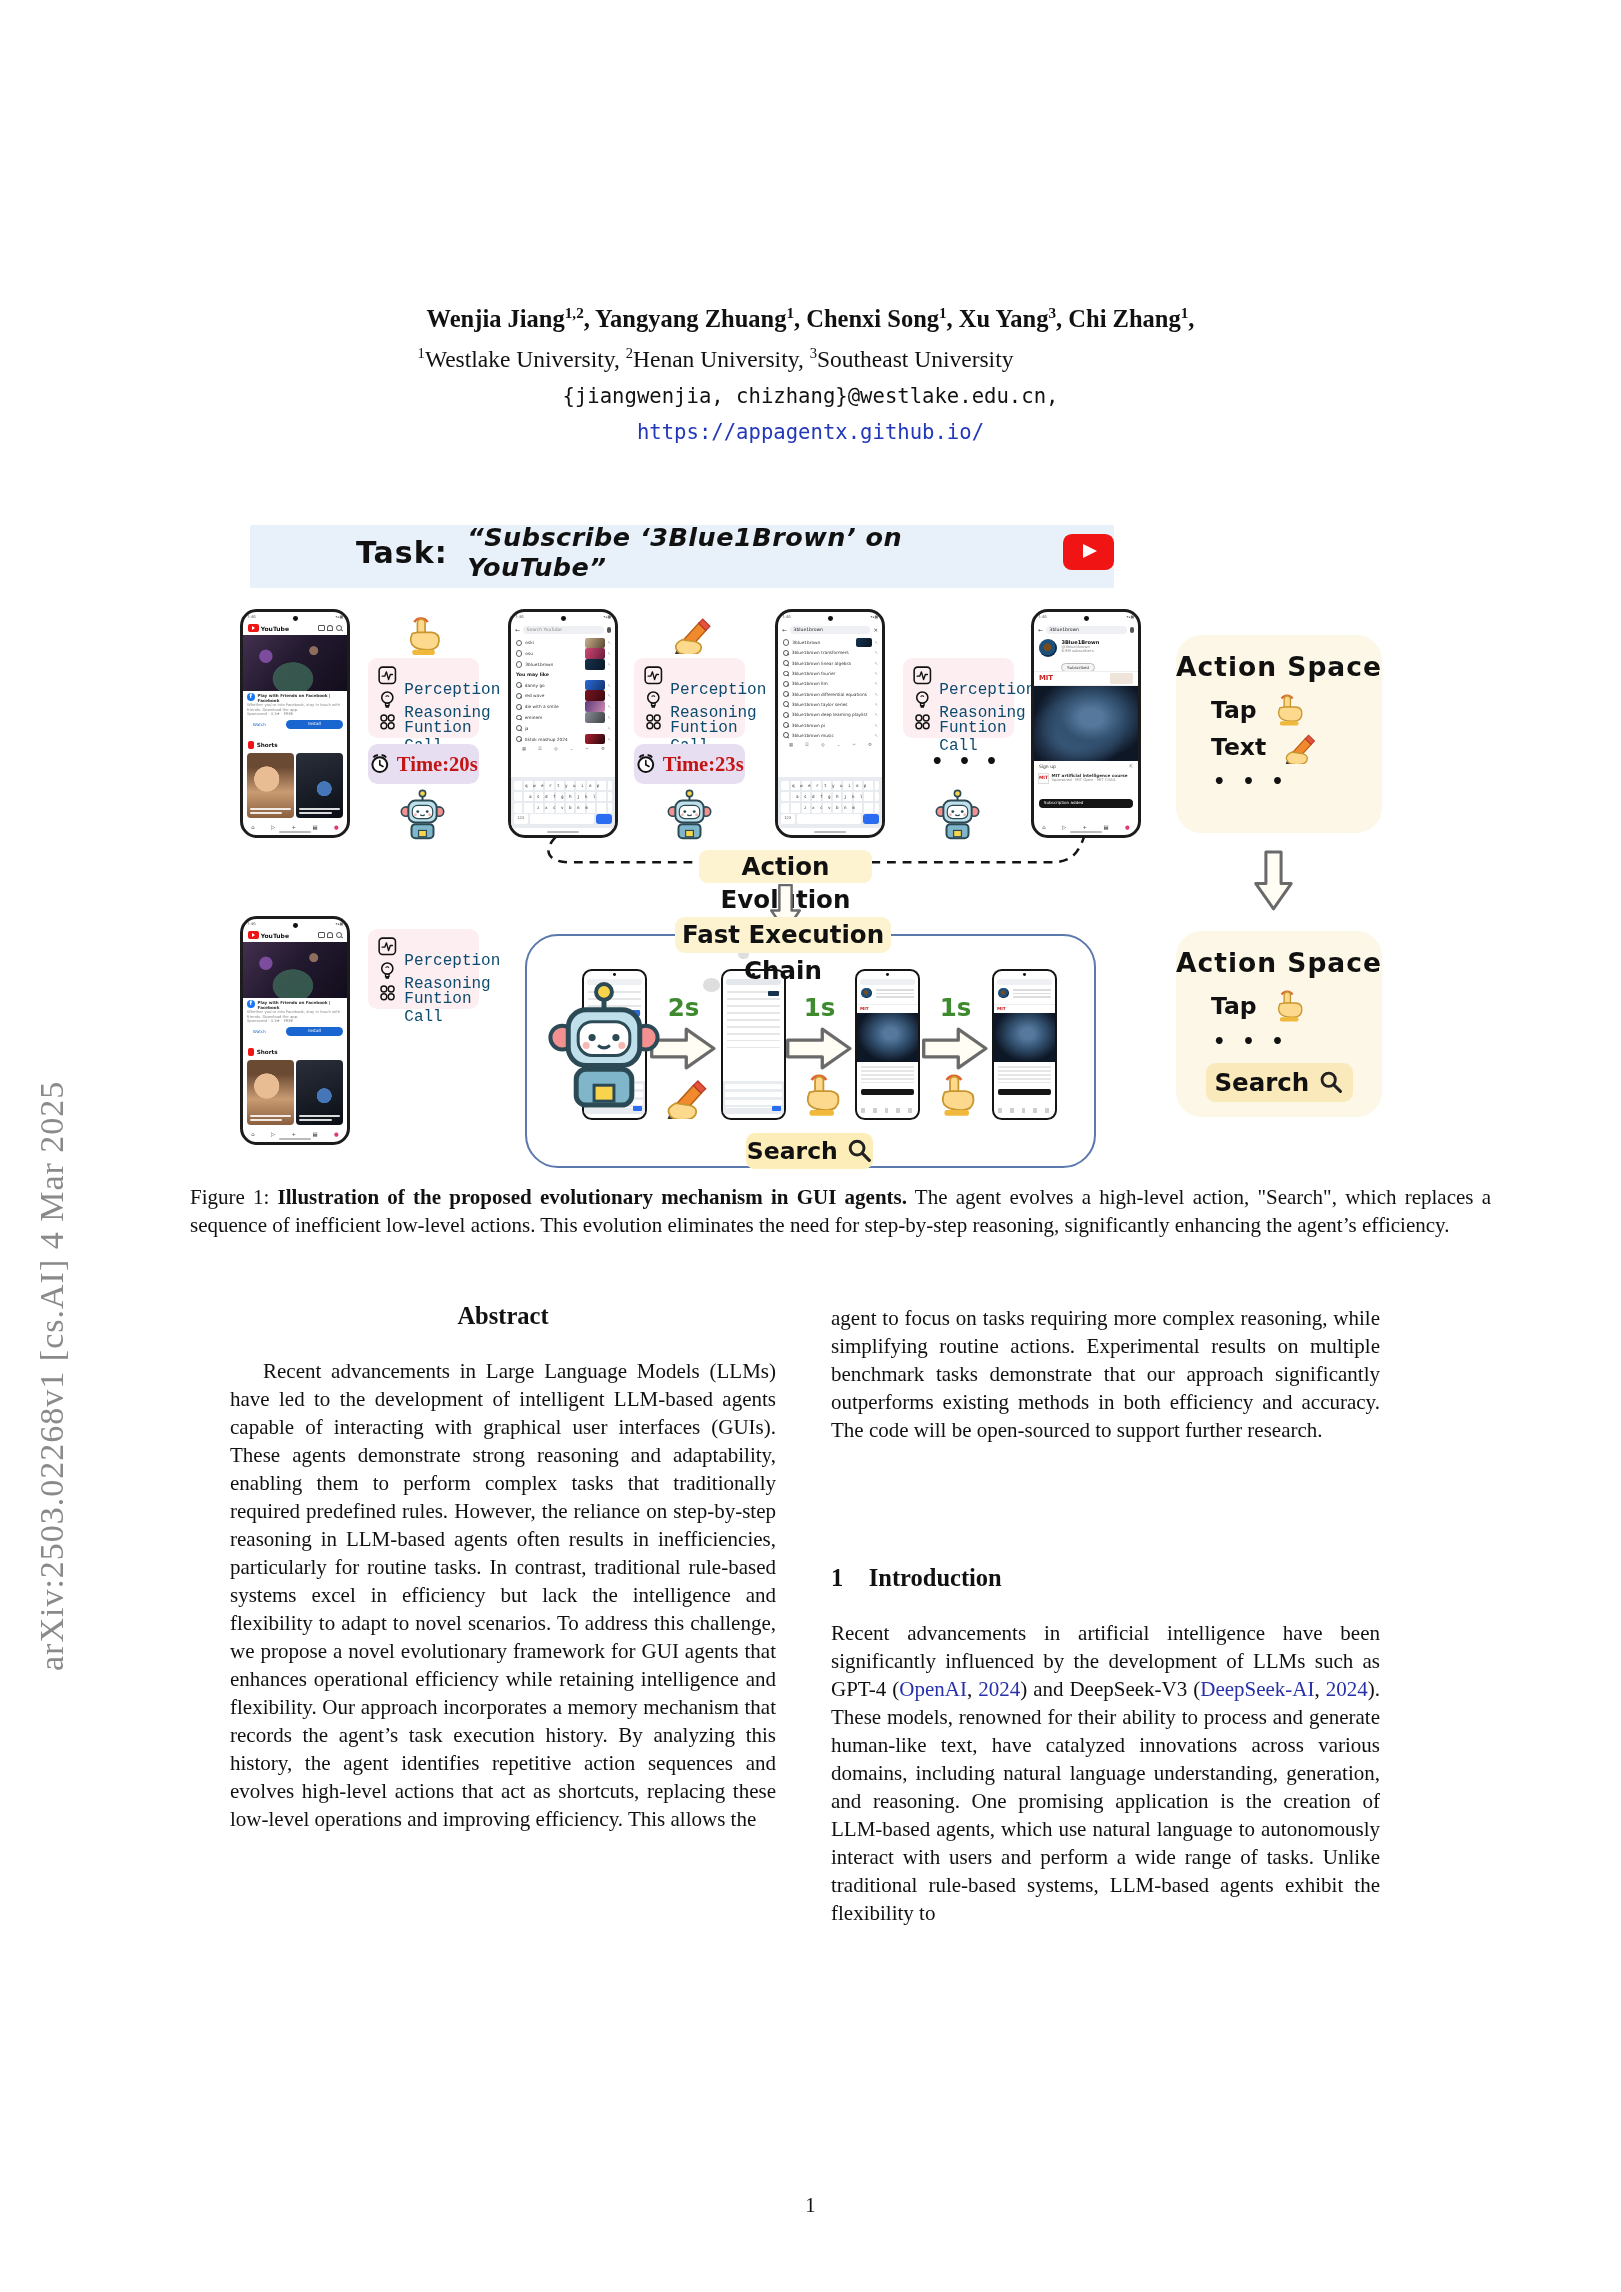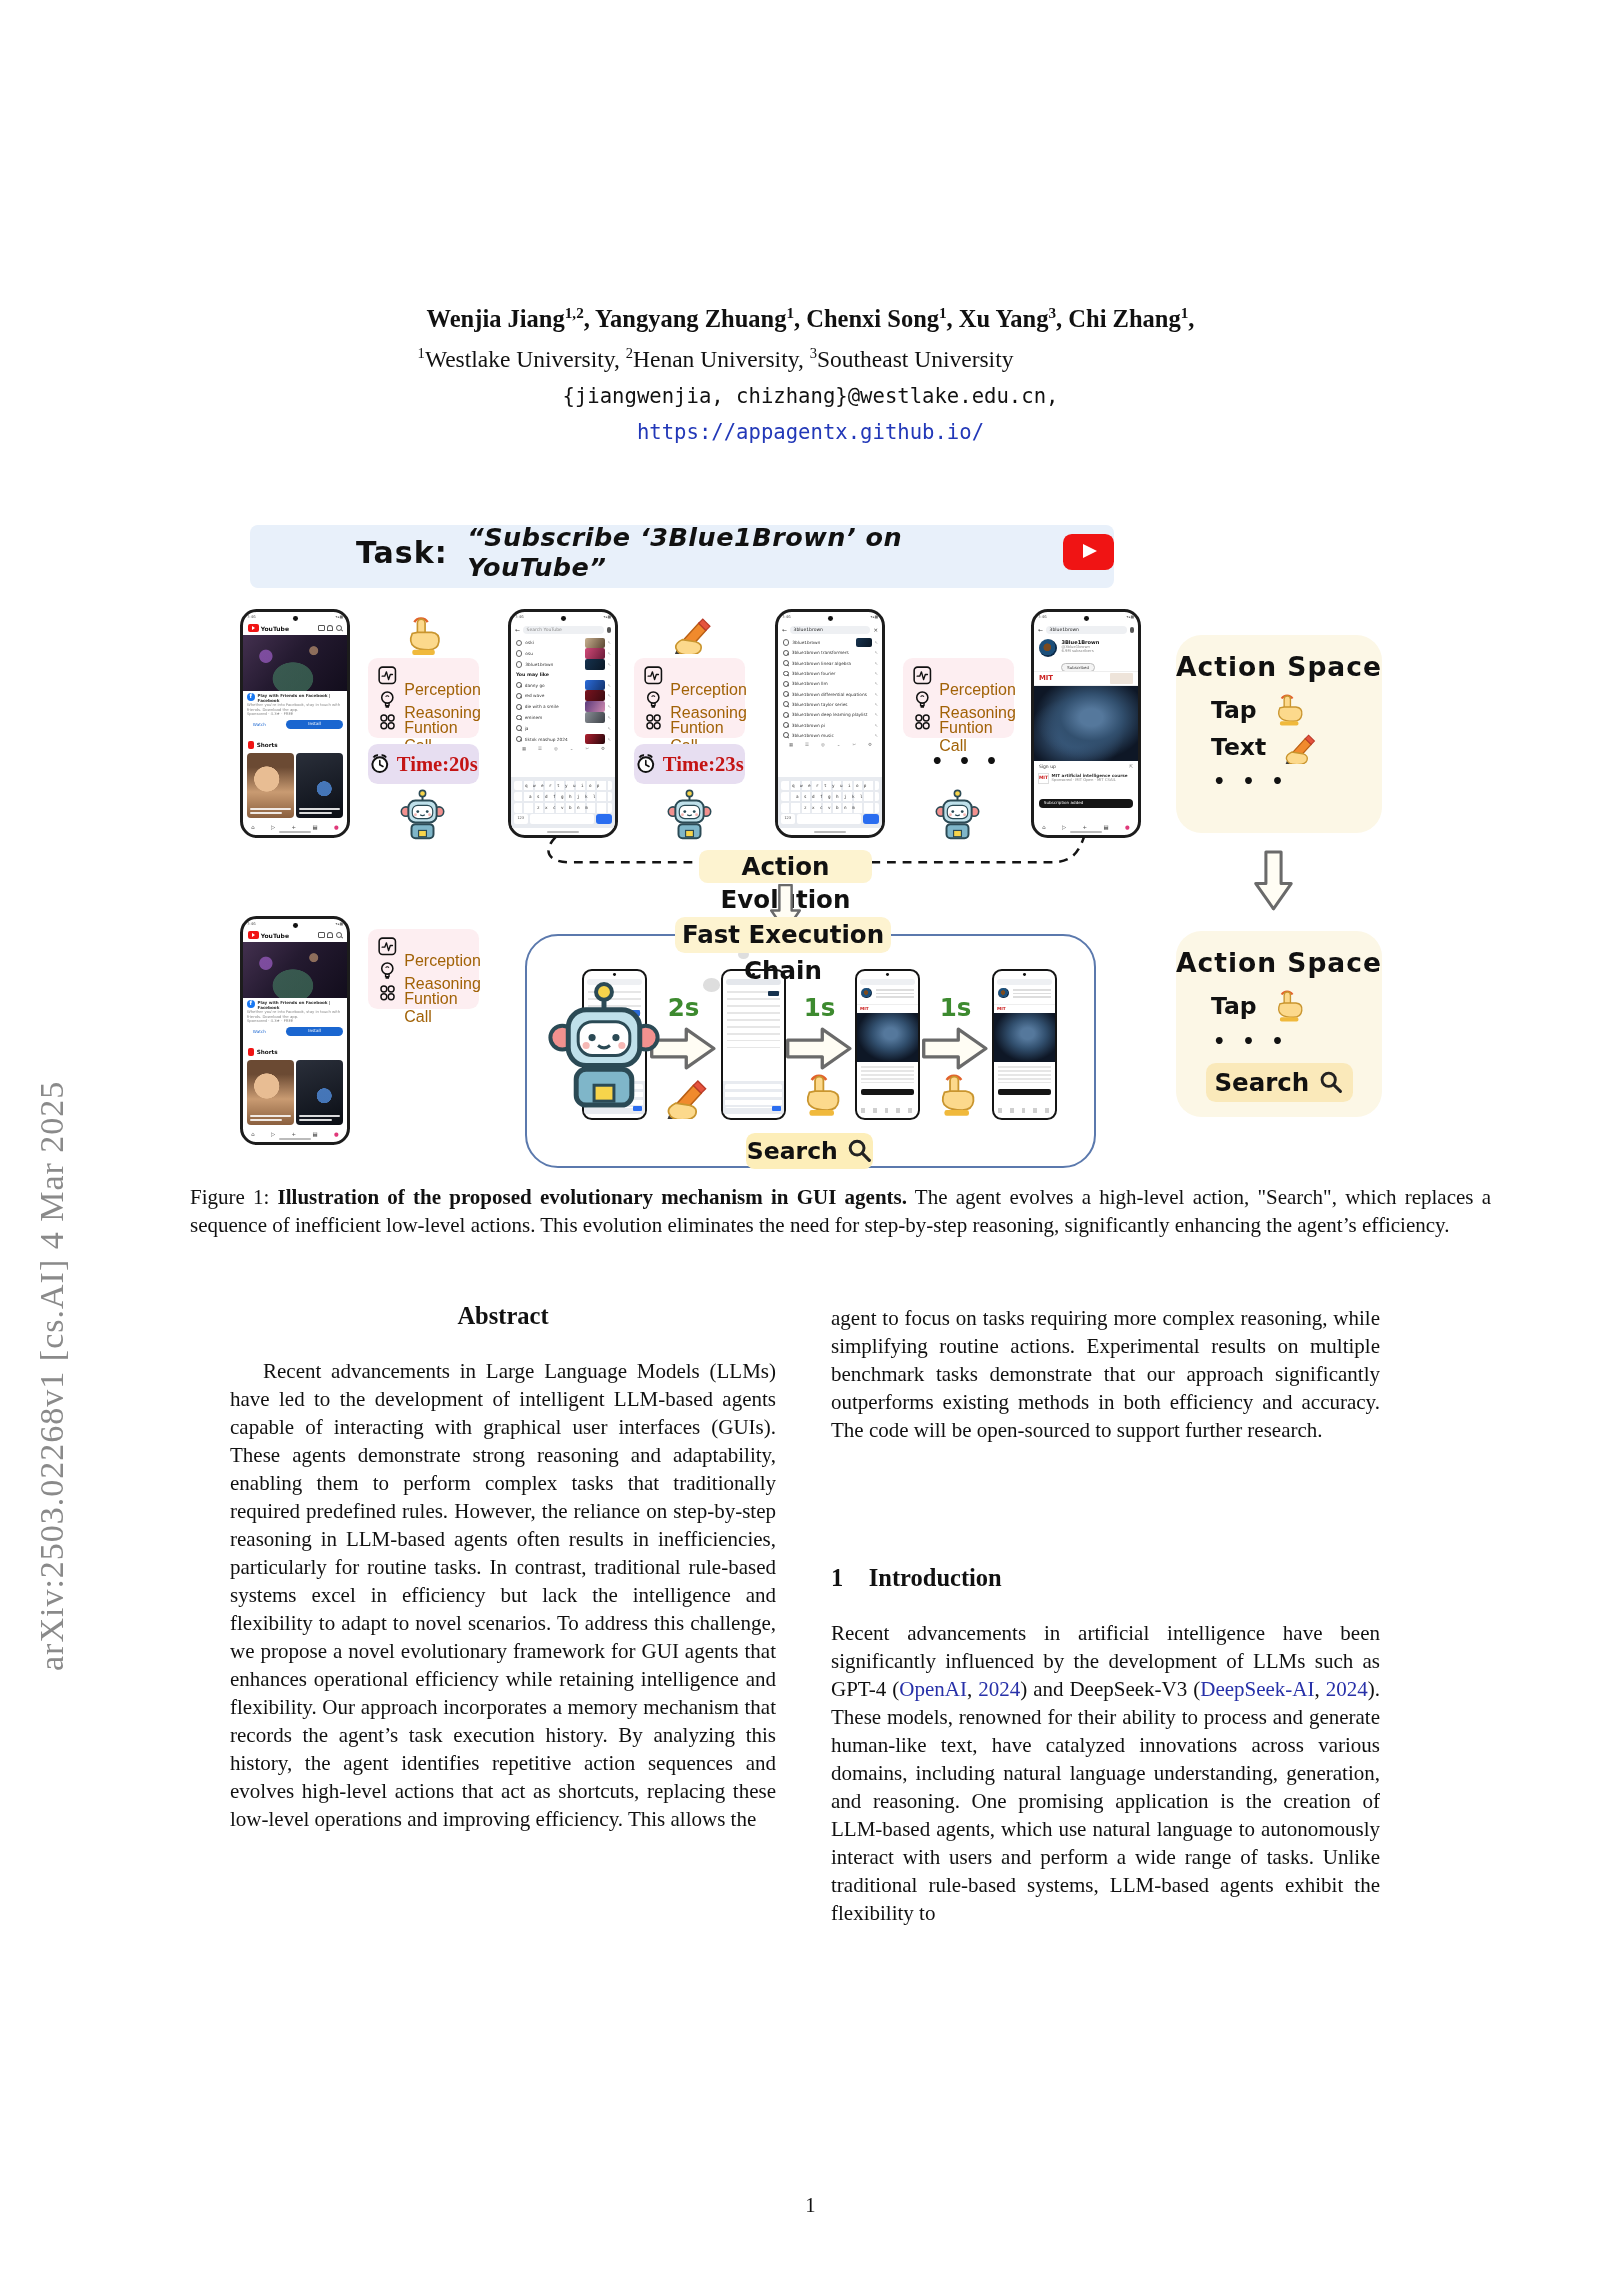--- a/index.html
+++ b/index.html
@@ -18,21 +18,21 @@
   .affil{position:absolute;left:0;top:345px;width:1431px;text-align:center;font-size:23.5px;}
   .email{position:absolute;left:0;top:384px;width:1621px;text-align:center;
          font-family:"DejaVu Sans Mono",monospace;font-size:20.6px;}
   .homepage{position:absolute;left:0;top:420px;width:1621px;text-align:center;
          font-family:"DejaVu Sans Mono",monospace;font-size:20.6px;}
   .homepage a{color:#2238b8;text-decoration:none;}
   
   .figure{position:absolute;left:162px;top:519px;width:1304px;height:655px;
           font-family:"DejaVu Sans",sans-serif;}
   .task-banner{position:absolute;left:88px;top:5.9px;width:864px;height:63px;background:#e8f0fa;
-               border-radius:8px;display:flex;align-items:center;padding:0 0 8px 106px;gap:19.6px;
+               border-radius:2px;display:flex;align-items:center;padding:0 0 8px 106px;gap:19.6px;
                box-sizing:border-box;}
   .task-label{font-size:30px;font-weight:800;letter-spacing:1px;}
   .task-quote{font-size:25.5px;font-weight:800;font-style:italic;letter-spacing:0.5px;}
   .yt-badge{width:51px;height:36px;background:#f01414;border-radius:8.8px;position:relative;flex:0 0 auto;}
   .yt-badge::after{content:"";position:absolute;left:19.6px;top:9.8px;border-left:14.7px solid #fff;
                    border-top:7.8px solid transparent;border-bottom:7.8px solid transparent;}
   
   .phone{position:absolute;width:110px;height:229px;background:#fff;border:3.4px solid #1c1c1c;
          border-radius:16.7px;box-sizing:border-box;overflow:hidden;}
   .cam{position:absolute;left:50%;top:3.9px;width:4.9px;height:4.9px;margin-left:-2px;border-radius:50%;
@@ -131,21 +131,21 @@
   .mit-ad{position:absolute;left:3.9px;top:161px;right:3.9px;height:25.5px;display:flex;gap:2.9px;}
   .mit-sq{width:8.8px;height:8.8px;background:#fff;border:0.6px solid #ddd;color:#c22;font-size:4.5px;
           font-weight:bold;text-align:center;line-height:8.8px;flex:0 0 auto;}
   .toast{position:absolute;left:4.9px;top:187px;right:4.9px;height:8.8px;background:#151515;border-radius:3.9px;
          color:#eee;font-size:4.1px;line-height:8.8px;padding-left:4.9px;box-sizing:border-box;}
   
   .agent-panel{position:absolute;width:111px;height:80px;background:#fdeef1;border-radius:9.8px;
                padding:5.9px 0 0 8.8px;box-sizing:border-box;}
   .ap-row{display:flex;align-items:center;gap:6.9px;height:23.5px;}
   .ap-row svg{flex:0 0 auto;}
-  .ap-label{font-family:Liberation Sans, sans-serif;font-size:16px;color:#a16207;margin-top:28px;}
+  .ap-label{font-family:Liberation Mono, monospace;font-size:16px;color:#0c4a6e;margin-top:28px;}
   .time-badge{position:absolute;width:111px;height:40px;background:#e7def1;border-radius:9.8px;
               display:flex;align-items:center;justify-content:center;gap:5.9px;}
   .time-txt{font-family:"Liberation Serif",serif;font-weight:bold;font-size:20.6px;color:#c41414;}
   .dots3{position:absolute;font-size:19.6px;font-weight:800;letter-spacing:3.9px;color:#111;}
   
   .as-panel{position:absolute;left:1014px;width:206px;background:#fcf7e6;border-radius:25.5px;
             padding:15.7px 0 13.7px 0;box-sizing:border-box;}
   .as-title{text-align:center;font-size:26.5px;font-weight:800;letter-spacing:1px;color:#111;}
   .as-row{display:flex;align-items:center;gap:13.7px;padding-left:35px;margin-top:9.8px;
           font-size:23.5px;font-weight:800;color:#111;}

